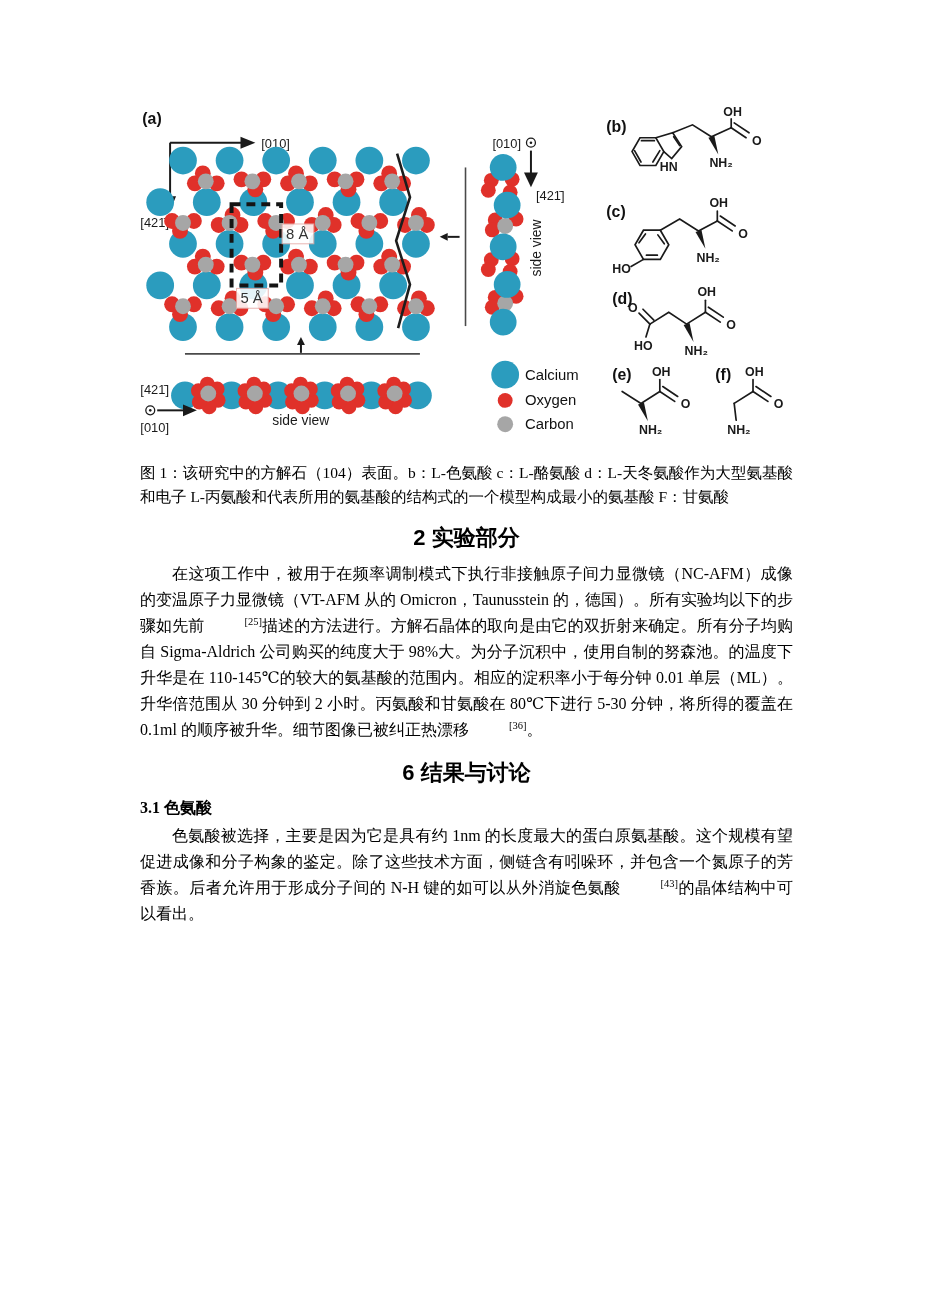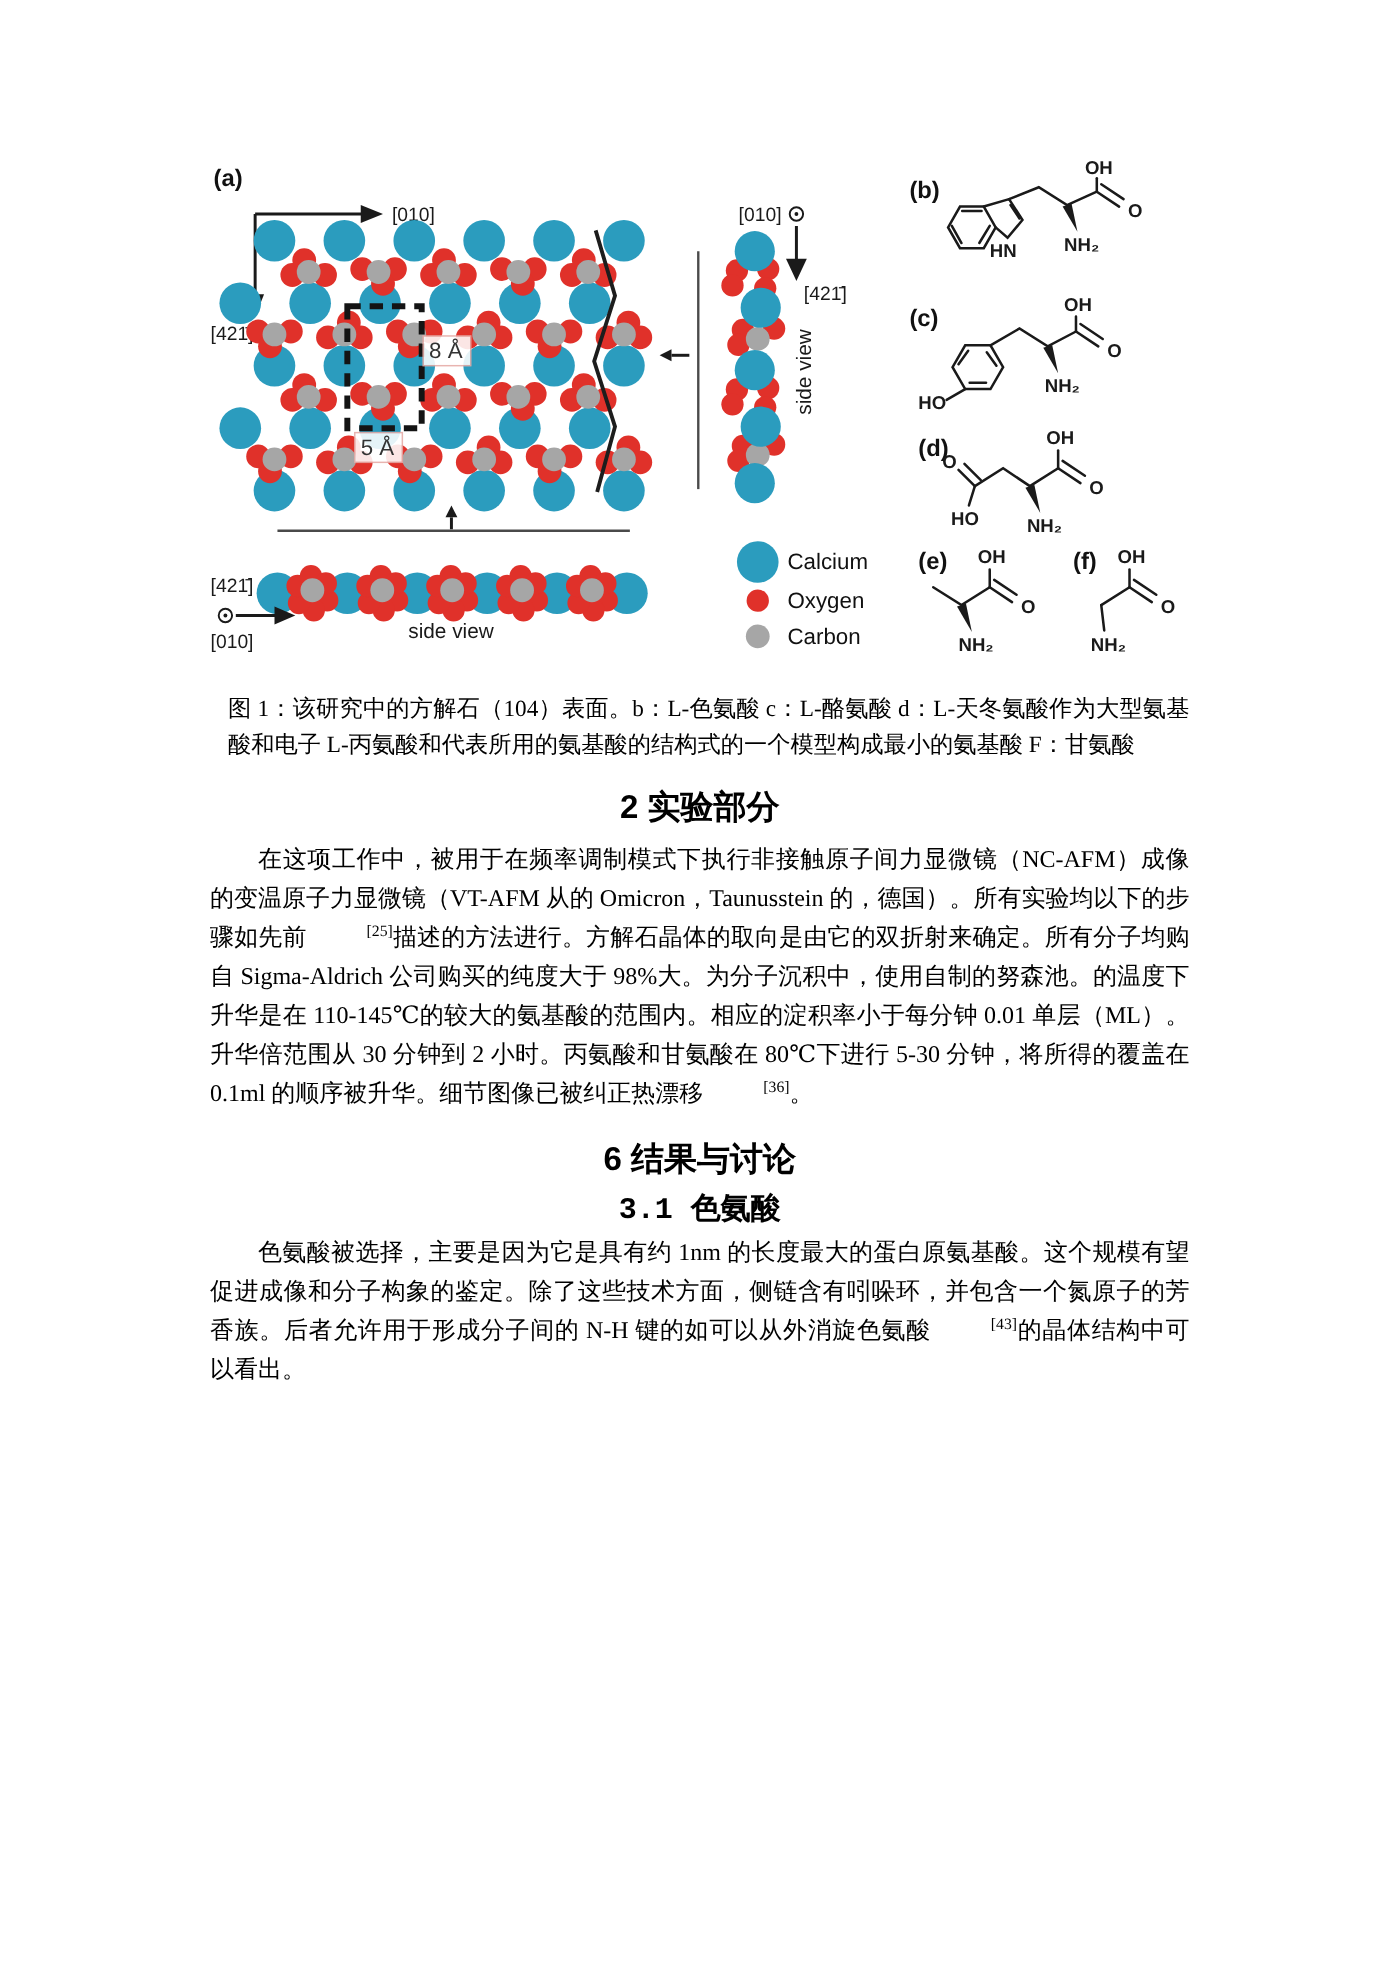--- a/index.html
+++ b/index.html
@@ -7,35 +7,34 @@
     position:relative;
     width:926px;height:1309px;
     background:#ffffff;
     font-family:"Liberation Serif","DejaVu Serif",serif;
     color:#000;
     overflow:hidden;
   }
   .content{position:absolute;left:140px;top:106px;width:653px;}
   .fig-wrap{width:655px;height:347px;margin:0;}
   .caption{
-    margin:8px 0 0 12px;
+    margin:8px 0 0 0;
     font-size:15.5px;line-height:23.5px;
     text-align:justify;
   }
   h2.sec{
     font-family:"Liberation Sans","DejaVu Sans",sans-serif;
     font-weight:700;font-size:22px;line-height:28px;
     margin:16px 0 9px 0;
     text-align:center;
   }
   h3.subsec{
-    font-family:Liberation Mono, monospace;
-    font-weight:700;font-size:20px;line-height:24px;
+    font-family:Liberation Serif, serif;
+    font-weight:700;font-size:16px;line-height:24px;
     margin:9px 0 3px 0;
-    text-align:center;
   }
   p.body{
     margin:0;font-size:16px;line-height:26px;
     text-align:justify;text-indent:2em;
   }
   p.body sup{font-size:10.5px;line-height:0;padding-left:40px;}
   svg text{font-family:"Liberation Sans","DejaVu Sans",sans-serif;}
   .dirlab{font-size:13px;fill:#1a1a1a;}
   .sideview{font-size:14px;fill:#1a1a1a;}
   .panel{font-size:16px;font-weight:700;fill:#111;}

